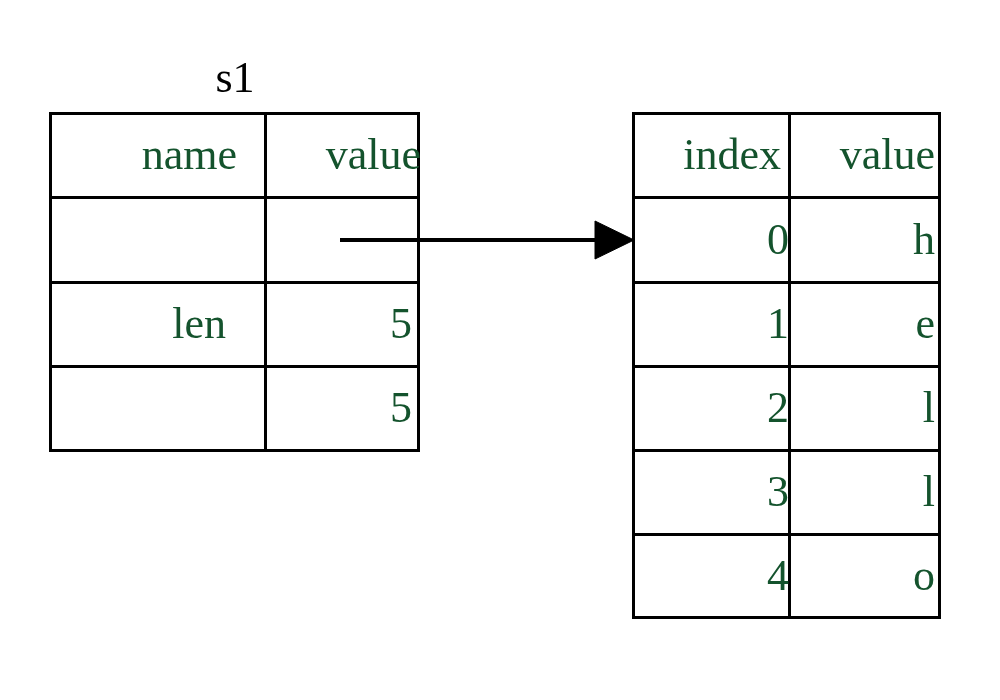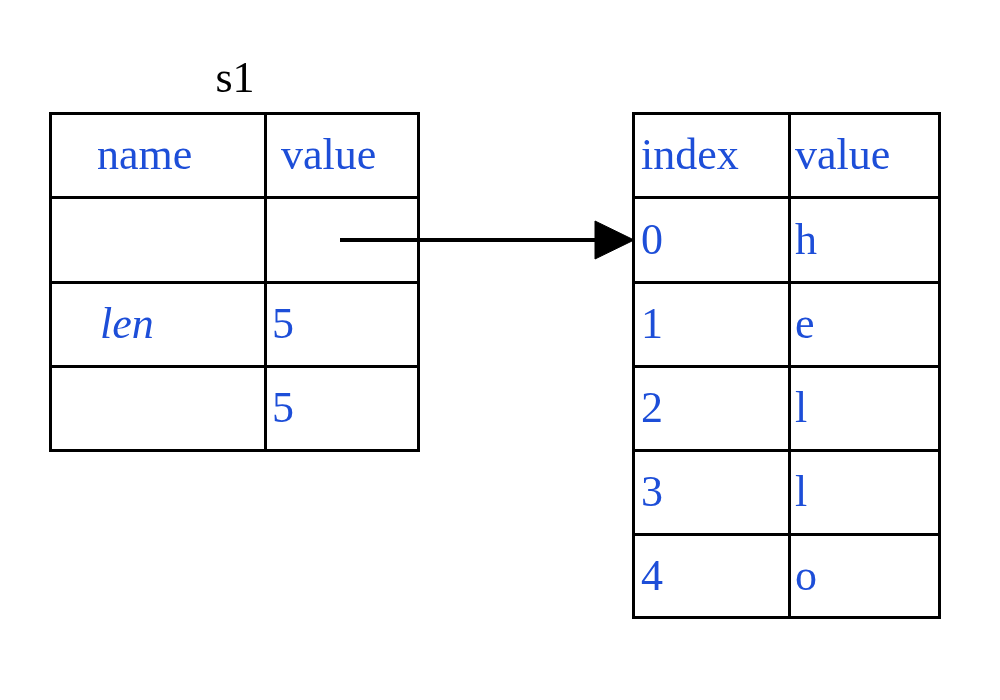--- a/index.html
+++ b/index.html
@@ -29,22 +29,22 @@
     line-height: 1;
     white-space: nowrap;
     text-align: center;
     color: #000000;
   }
   .cell-text {
     position: absolute;
     font-size: 44px;
     line-height: 1;
     white-space: nowrap;
-    text-align: left;
-    color: #1d4ed8;
+    text-align: right;
+    color: #14532d;
     
     overflow: visible;
   }
 </style>
 </head>
 <body>
 
 <div id="canvas">
 
   <svg id="diagram-svg" viewBox="0 0 1000 700" xmlns="http://www.w3.org/2000/svg">
@@ -79,21 +79,21 @@
     </g>
   </svg>
 
   <div class="graph-label" style="left:185px; top:56px; width:100px;">s1</div>
 
   <div class="cell-text" style="left:97px; top:133px; width:140px;">name</div>
   <div class="cell-text" style="left:281px; top:133px; width:140px;">value</div>
 
   <div class="cell-text" style="left:272px; top:218px; width:140px;"></div>
 
-  <div class="cell-text" style="left:100px; top:302px; width:140px;font-style:italic;">len</div>
+  <div class="cell-text" style="left:86px; top:302px; width:140px;">len</div>
   <div class="cell-text" style="left:272px; top:302px; width:140px;">5</div>
 
   <div class="cell-text" style="left:272px; top:386px; width:140px;">5</div>
 
   <div class="cell-text" style="left:641px; top:133px; width:140px;font-family:Liberation Serif, serif;">index</div>
   <div class="cell-text" style="left:795px; top:133px; width:140px;">value</div>
 
   <div class="cell-text" style="left:641px; top:218px; width:148px;">0</div>
   <div class="cell-text" style="left:795px; top:218px; width:140px;">h</div>
 

